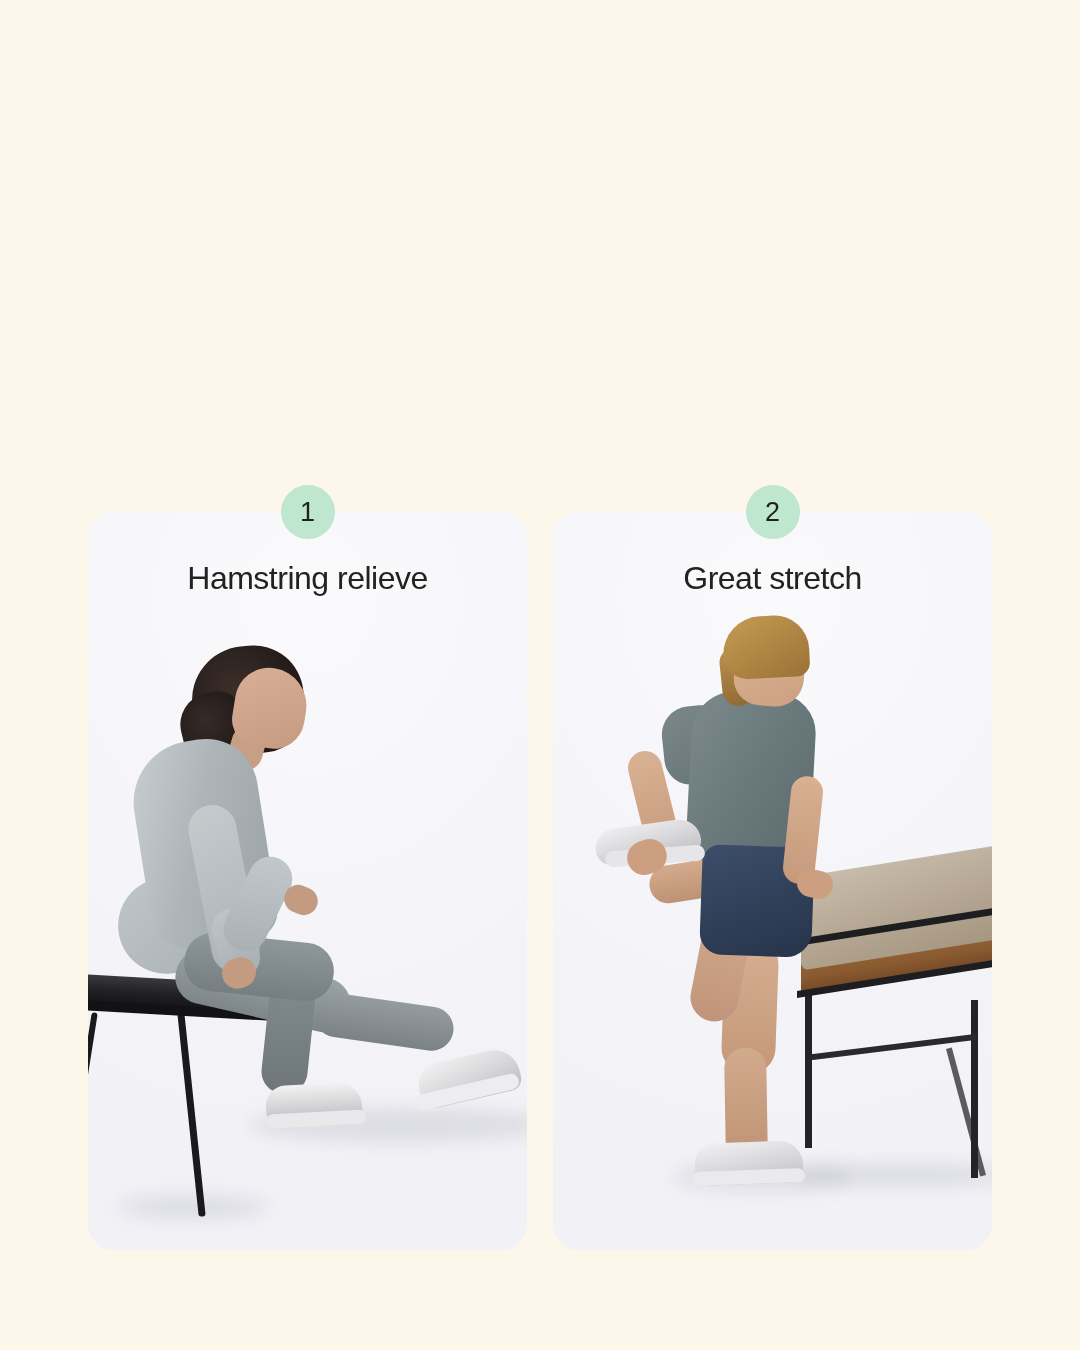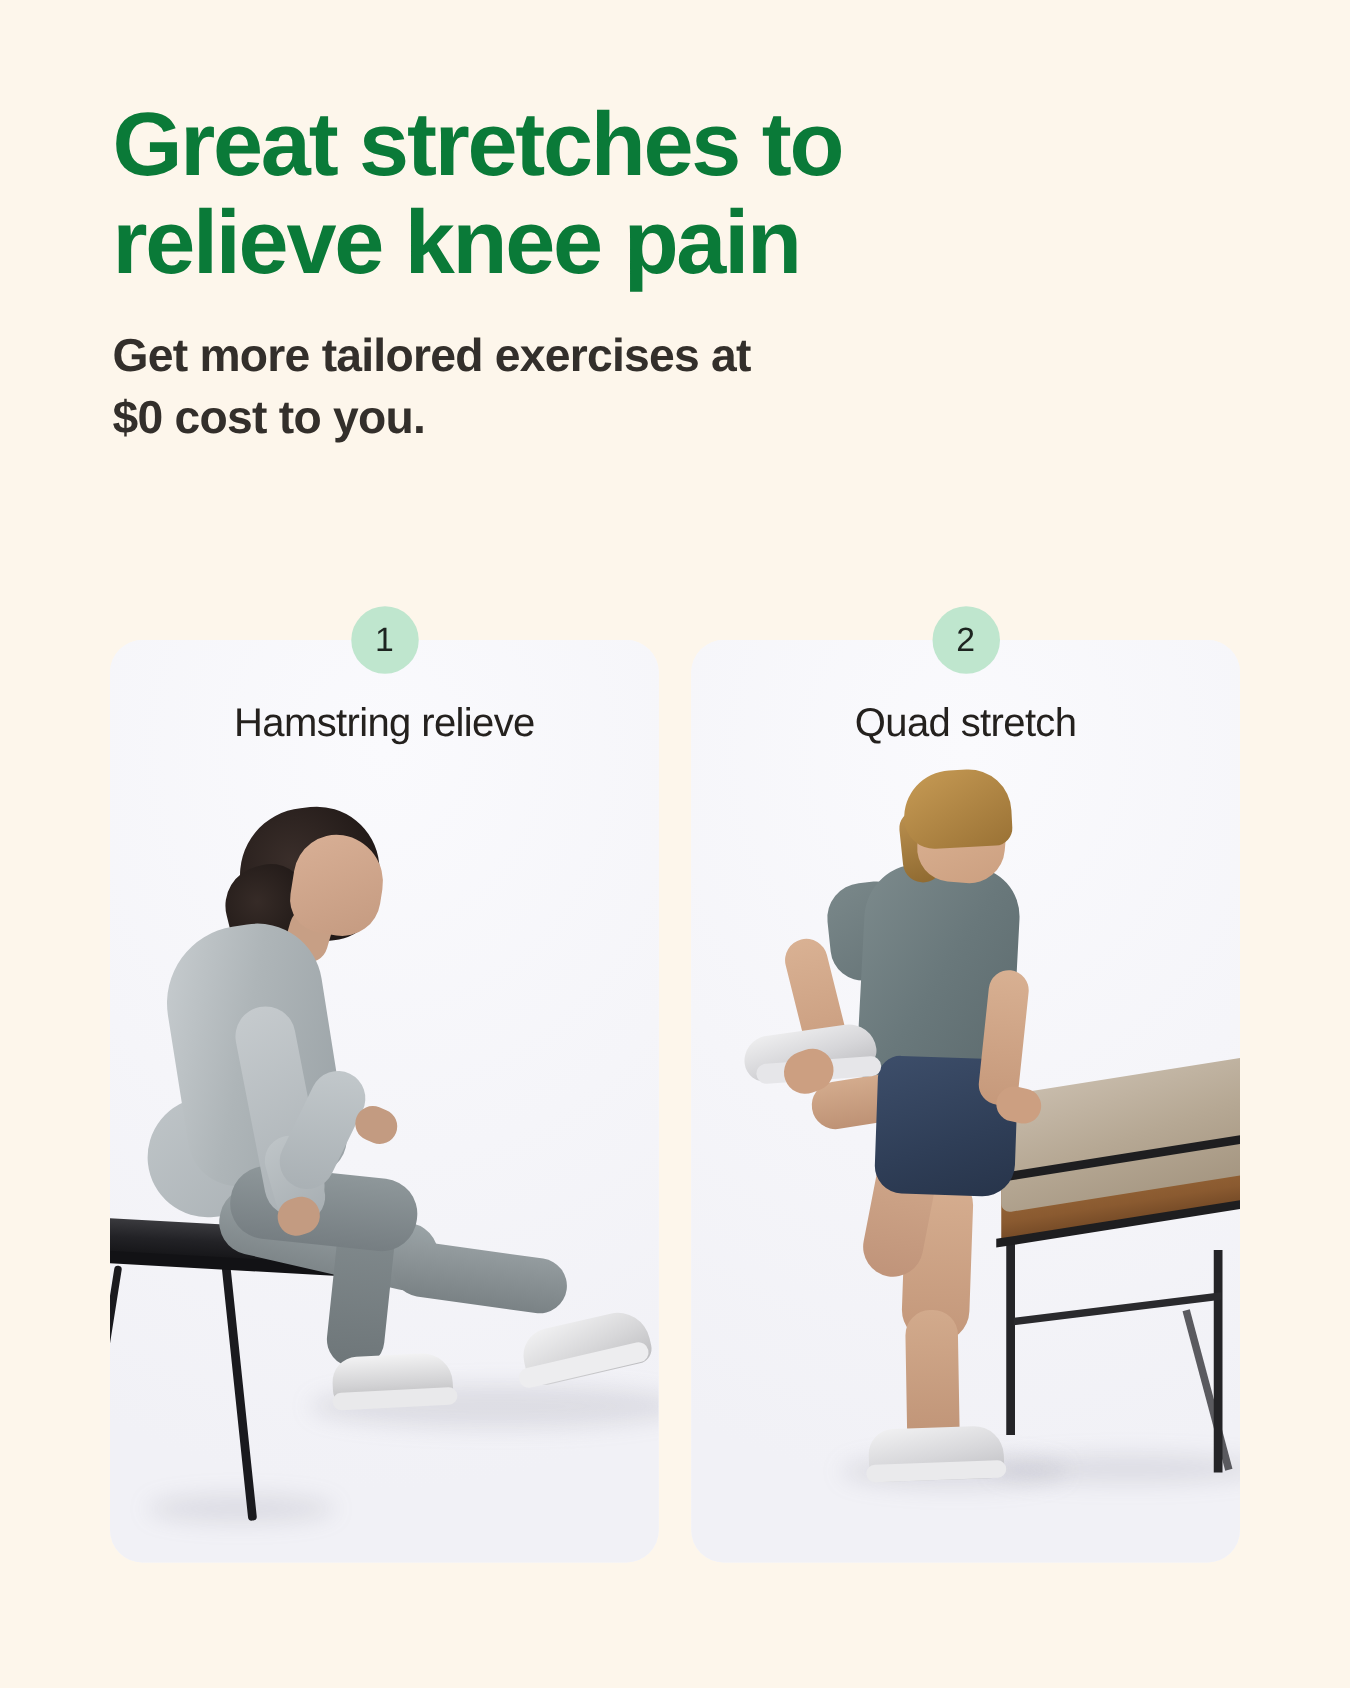--- a/index.html
+++ b/index.html
@@ -525,26 +525,20 @@
     border-radius: 8px;
     transform: rotate(-2deg);
     z-index: 5;
   }
 </style>
 </head>
 <body>
 
 <div class="page">
 
-  <div class="header">
-    <h1 class="headline">Great stretches to
-relieve knee pain</h1>
-    <p class="subhead">Get more tailored exercises at
-$0 cost to you.</p>
-  </div>
 
   <div class="cards">
 
     <div class="card">
       <div class="card-surface">
         <div class="photo">
 
           <div class="floor-shadow" style="left:160px; top:500px; width:300px; height:34px;"></div>
           <div class="floor-shadow" style="left:30px; top:588px; width:150px; height:22px;"></div>
 
@@ -611,17 +605,17 @@
           <div class="sh m-armR"></div>
           <div class="sh m-handR"></div>
           <div class="sh m-shoeHeld"></div>
           <div class="sh m-shoeHeld2"></div>
           <div class="sh m-shoeFloor"></div>
           <div class="sh m-shoeFloor2"></div>
 
         </div>
       </div>
       <div class="badge">2</div>
-      <div class="card-title">Quad stretch</div>
+      <div class="card-title">Great stretch</div>
     </div>
 
   </div>
 </div>
 
 </body></html>

